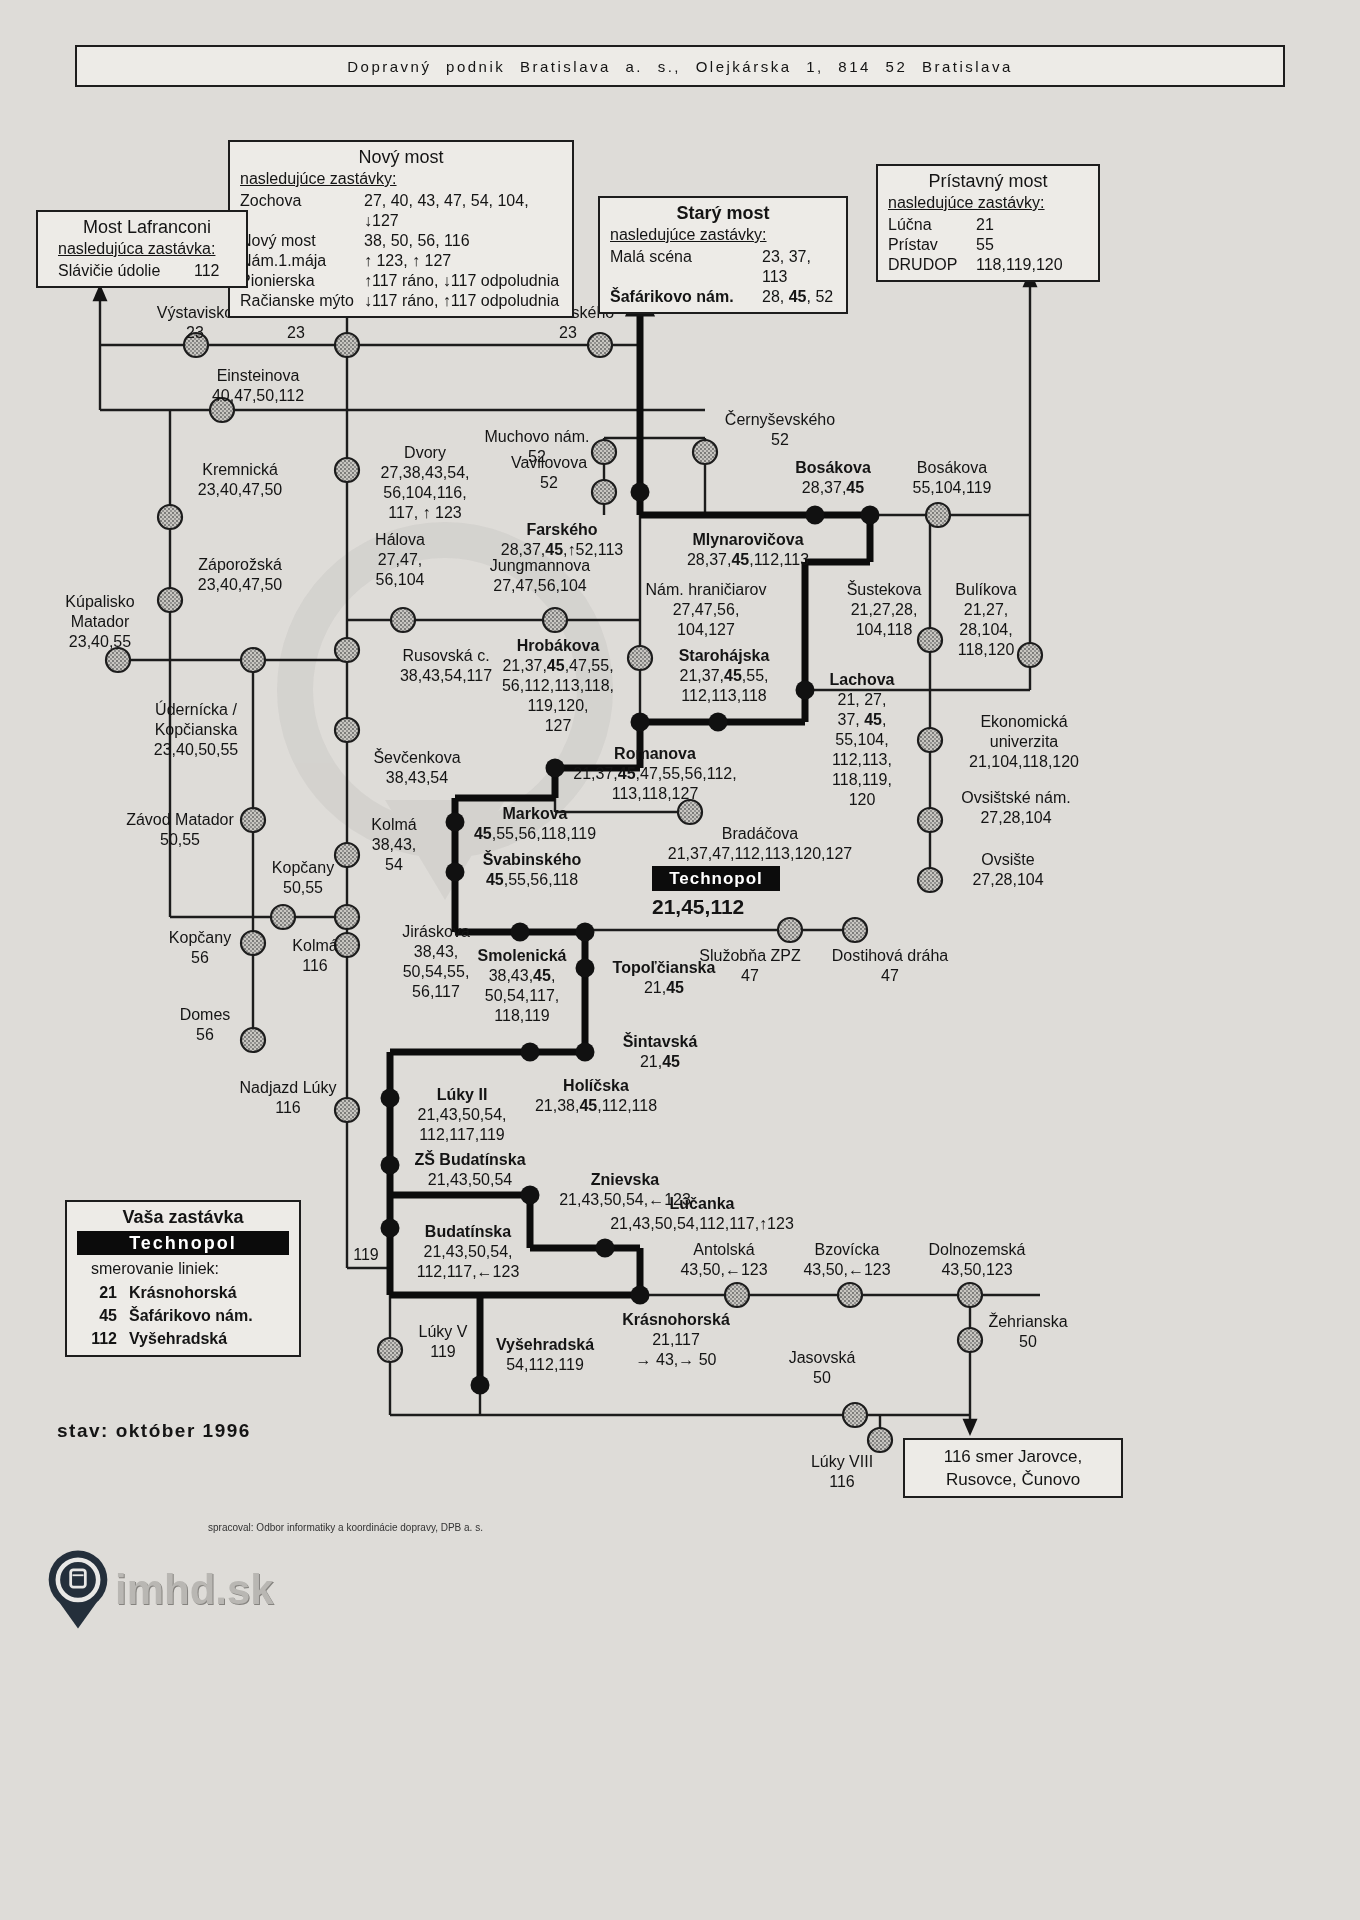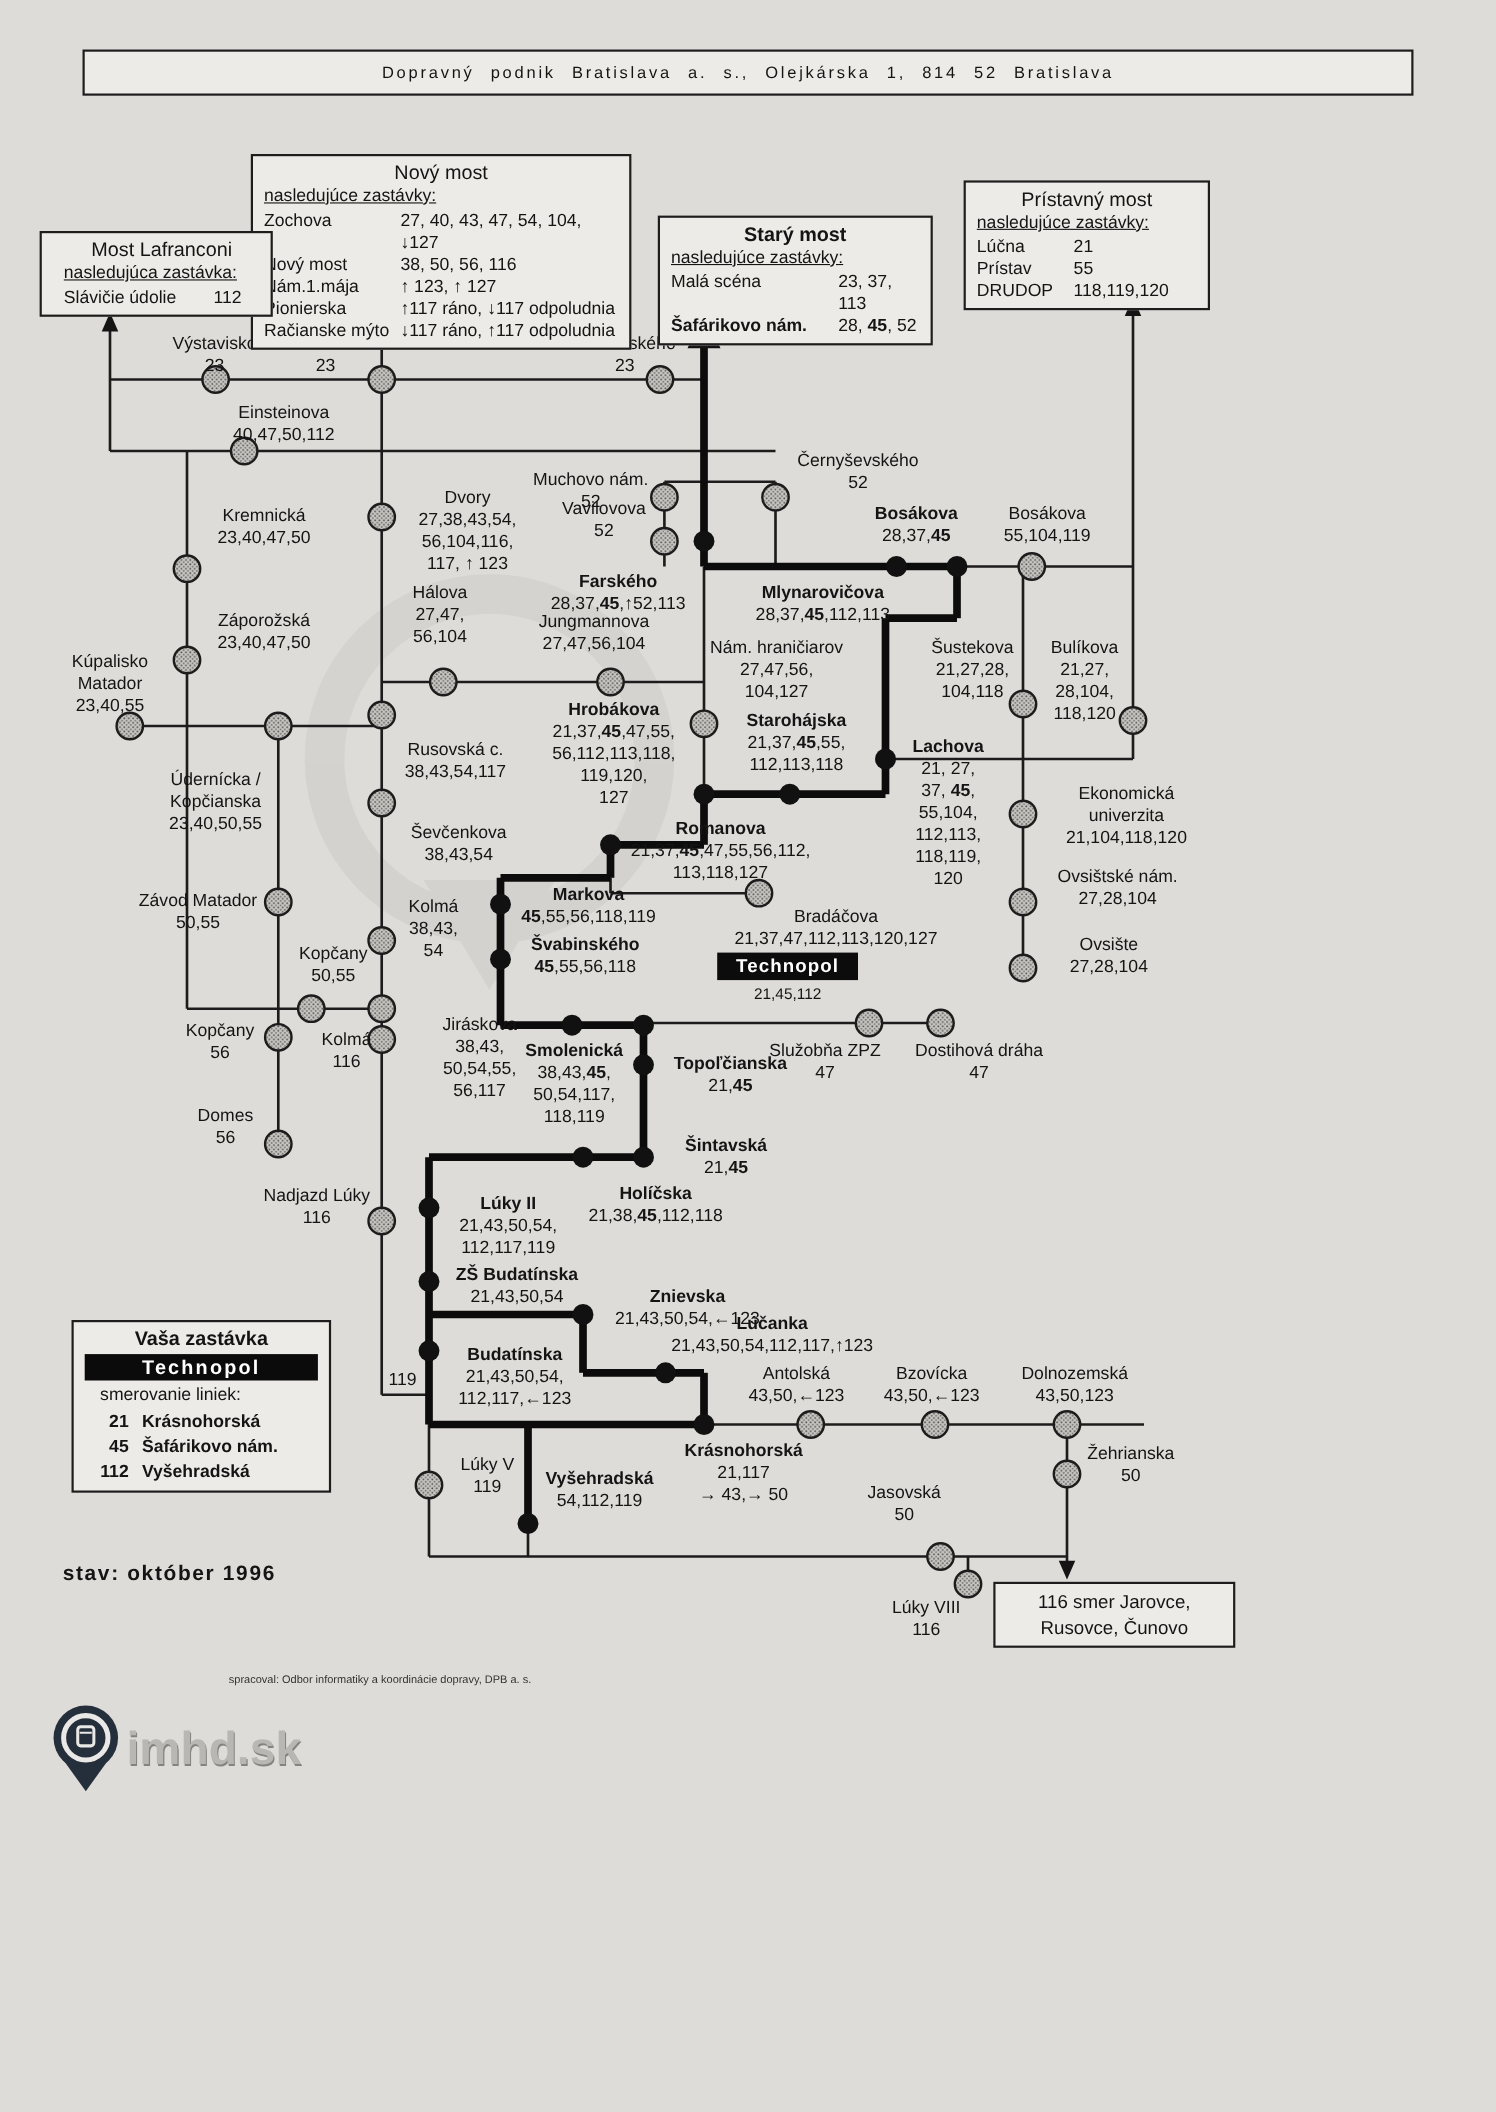--- a/index.html
+++ b/index.html
@@ -38,22 +38,22 @@
   .lg-title{text-align:center;font-size:18px;font-weight:bold;}
   .lg-badge{background:#0b0b0b;color:#fff;text-align:center;font-weight:bold;font-size:18px;
             letter-spacing:2px;margin:4px 0;padding:2px 0;}
   .lg-sub{margin:2px 14px;}
   .lg-row{display:flex;font-weight:bold;line-height:23px;}
   .lg-num{width:40px;text-align:right;padding-right:12px;}
 
   .tp-bar{position:absolute;left:652px;top:866px;width:128px;height:25px;background:#0c0c0c;
           color:#fff;font-weight:bold;font-size:17px;text-align:center;line-height:25px;
           letter-spacing:1px;z-index:2;}
-  .tp-lines{position:absolute;left:652px;top:895px;width:128px;text-align:center;
-            font-weight:normal;font-size:14px;z-index:2;}
+  .tp-lines{position:absolute;left:652px;top:895px;width:128px;text-align:left;
+            font-weight:bold;font-size:21px;z-index:2;}
 
   .status{position:absolute;left:57px;top:1420px;font-size:19px;font-weight:bold;
           letter-spacing:1.5px;z-index:3;}
   .box-jarovce{left:903px;top:1438px;width:196px;text-align:center;font-size:17px;line-height:23px;}
 
   .footer-credit{position:absolute;left:208px;top:1522px;font-size:10px;color:#333;z-index:2;}
   .logo{position:absolute;left:45px;top:1548px;z-index:3;display:flex;align-items:center;}
   .logo-text{font-size:42px;font-weight:bold;color:#b9b7b3;letter-spacing:0;
              text-shadow:1px 1px 0 #85837f;margin-left:4px;margin-top:2px;}
 </style>
@@ -279,21 +279,21 @@
         <div class="nm">Bulíkova</div>
         <div class="ln">21,27,</div>
         <div class="ln">28,104,</div>
         <div class="ln">118,120</div>
       </div>
       <div class="stop" style="left: 100px; top: 592px;">
         <div class="nm">Kúpalisko</div>
         <div class="nm">Matador</div>
         <div class="ln">23,40,55</div>
       </div>
-      <div class="stop" style="left: 414px; top: 646px; margin-top: 26px;">
+      <div class="stop" style="left: 446px; top: 646px;">
         <div class="nm">Rusovská c.</div>
         <div class="ln">38,43,54,117</div>
       </div>
       <div class="stop b" style="left: 558px; top: 636px;">
         <div class="nm">Hrobákova</div>
         <div class="ln">21,37,<b>45</b>,47,55,</div>
         <div class="ln">56,112,113,118,</div>
         <div class="ln">119,120,</div>
         <div class="ln">127</div>
       </div>

